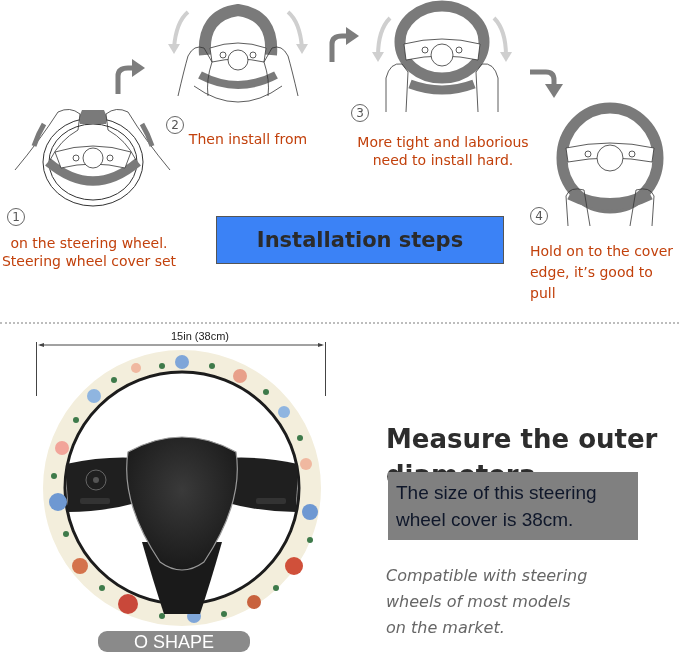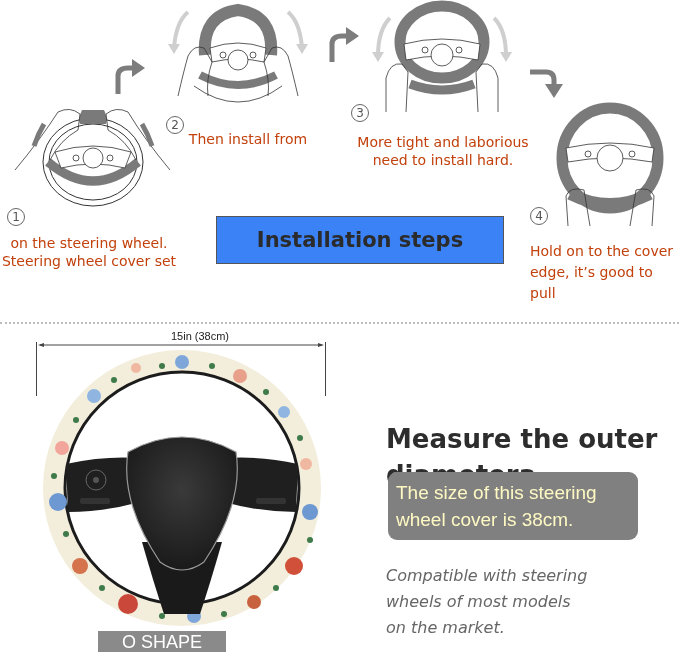--- a/index.html
+++ b/index.html
@@ -9,28 +9,28 @@
               font-size: 12px; line-height: 16px; text-align: center; color: #555; background: #fff; }
   .step-text { position: absolute; font-size: 14px; line-height: 18px; color: #c2410c; text-align: center; }
   .step-text.left { text-align: left; line-height: 21px; }
   .title-box { position: absolute; left: 216px; top: 216px; width: 288px; height: 48px;
                border: 1.5px solid #555; box-sizing: border-box; display: flex; align-items: center;
                justify-content: center; font-weight: bold; font-size: 21px; color: #2b2b2b; background: #3b82f6; }
   .divider { position: absolute; left: 0; top: 322px; width: 679px; height: 0;
              border-top: 2px dotted #bdbdbd; }
   .dim-label { position: absolute; left: 140px; top: 330px; width: 120px; text-align: center;
                font-size: 11px; color: #222; font-family: "Liberation Sans", sans-serif; }
-  .shape-badge { position: absolute; left: 98px; top: 631px; width: 128px; height: 21px;
+  .shape-badge { position: absolute; left: 98px; top: 631px; width: 152px; height: 21px;
                  background: #8a8a8a; color: #fff; font-size: 18px; line-height: 22px; text-align: center;
-                 font-family: "Liberation Sans", sans-serif; }
+                 font-family: "Liberation Sans", sans-serif; border-radius: 9px; }
   .measure-title { position: absolute; left: 386px; top: 378px; width: 290px; font-weight: bold;
                    font-size: 26px; line-height: 36px; color: #2d2d2d; margin-top: 43px; }
   .size-box { position: absolute; left: 388px; top: 472px; width: 250px; height: 68px;
-              background: #808080; color: #fef9c3; font-size: 19px; line-height: 27px; padding: 7px 0 16px 8px;
-              box-sizing: border-box; font-family: "Liberation Sans", sans-serif; border-radius: 9px; }
+              background: #808080; color: #0f172a; font-size: 19px; line-height: 27px; padding: 7px 0 16px 8px;
+              box-sizing: border-box; font-family: "Liberation Sans", sans-serif; }
   .compat { position: absolute; left: 386px; top: 563px; width: 260px; font-style: italic;
             font-size: 16px; line-height: 26px; color: #666; }
   svg { position: absolute; overflow: visible; }
 </style>
 </head>
 <body>
 
 <svg style="left:10px;top:100px" width="170" height="110" viewBox="0 0 170 110">
   <ellipse cx="83" cy="62" rx="50" ry="44" fill="none" stroke="#333" stroke-width="1"></ellipse>
   <ellipse cx="83" cy="62" rx="44" ry="38" fill="none" stroke="#333" stroke-width="1"></ellipse>

